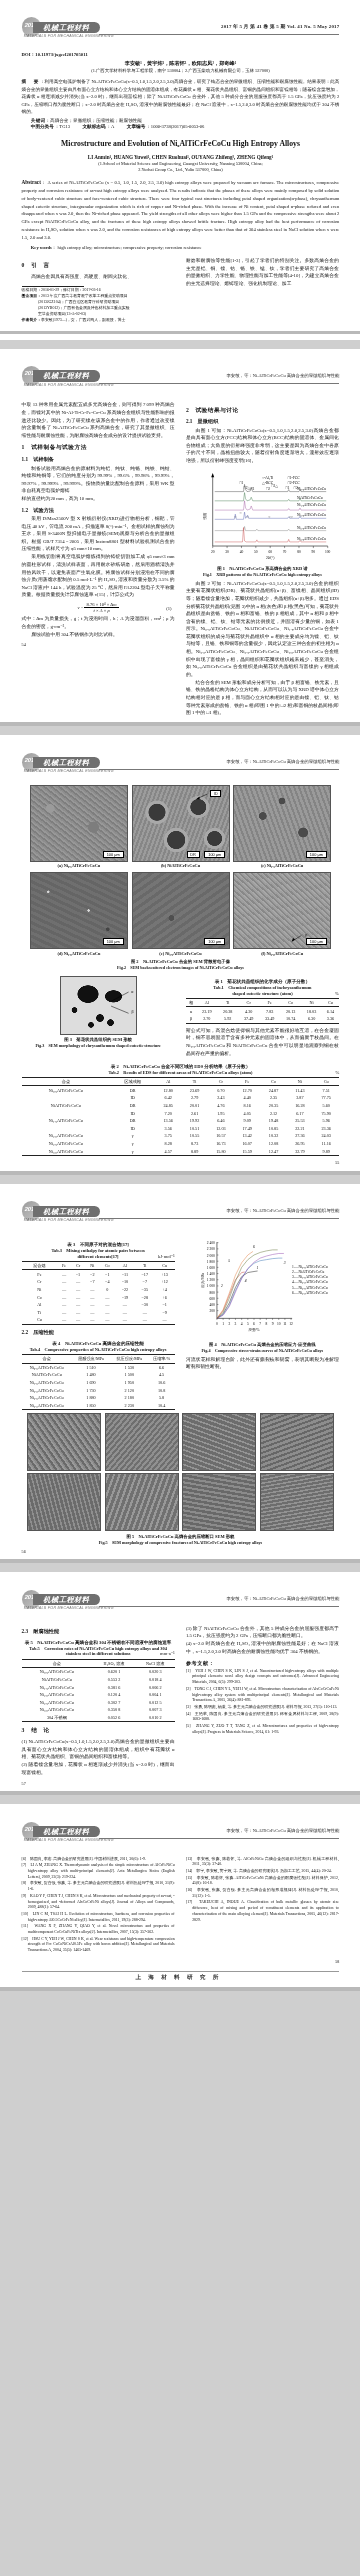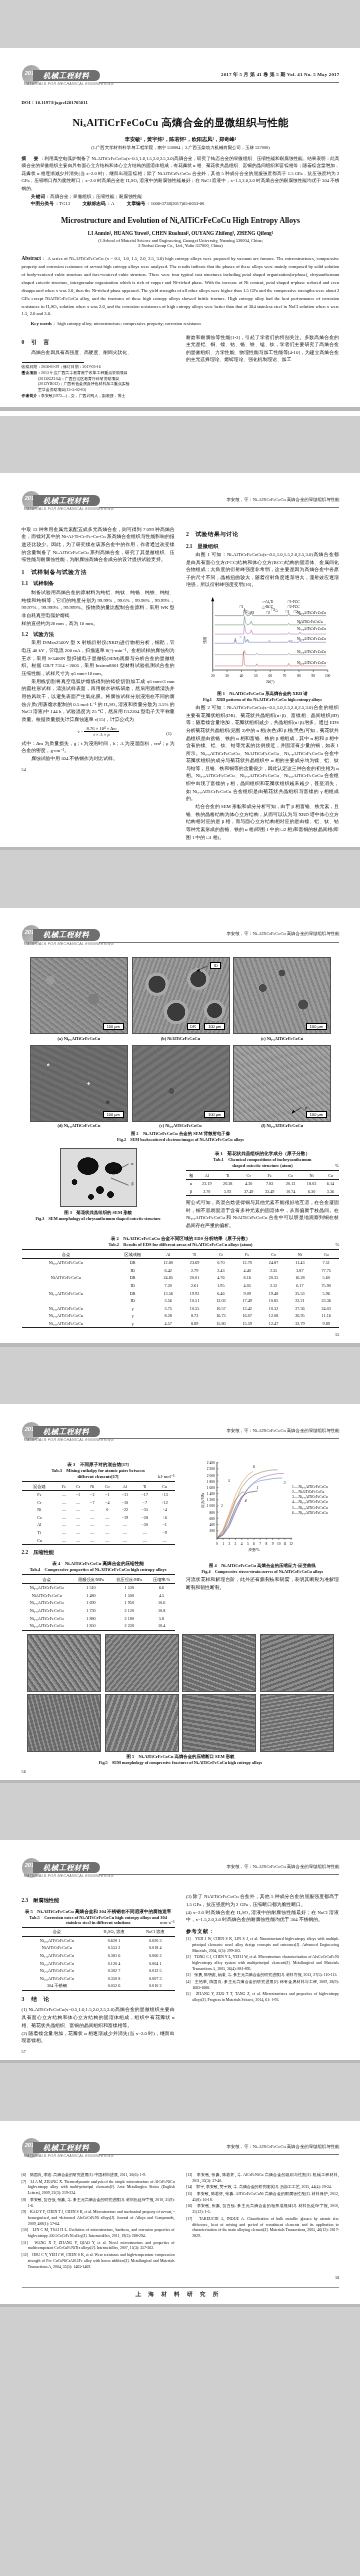--- a/index.html
+++ b/index.html
@@ -9,21 +9,20 @@
     background:#cfcfcf;
     font-family:"Liberation Serif", "DejaVu Serif", serif;
     color:#111;
   }
   .page {
     position:relative;
     width:361px;
     background:#ffffff;
     padding:0;
     overflow:hidden;
-    margin-top:48px;
   }
   .gapbar { height:9.3px; background:#cfcfcf; }
   .inner { padding:0 21.6px; }
 
   
   .masthead { position:relative; height:32px; margin:0 21.6px; }
   .logo-wrap { position:absolute; left:0; top:4.1px; width:118px; height:26px; }
   .logo-circle {
     position:absolute; left:0; top:0; width:19.6px; height:19.6px; border-radius:50%;
     background:linear-gradient(135deg,#9a9a9a,#c9c9c9);
@@ -165,21 +164,20 @@
       <div class="logo-year">2017</div>
       <div class="logo-banner">机械工程材料</div>
       <div class="logo-sub">MATERIALS FOR MECHANICAL ENGINEERING</div>
     </div>
     <div class="mast-rule"></div>
     <div class="mast-right">2017 年 5 月 第 41 卷 第 5 期    Vol. 41 No. 5 May 2017</div>
   </div>
 
   <div class="inner">
     <div class="doi">DOI：10.11973/jxgccl201705011</div>
-    <h1 class="paper-title">NiₓAlTiCrFeCoCu 高熵合金的显微组织与性能</h1>
     <div class="authors-cn">李安敏¹，黄宇炜¹，陈若怀¹，欧阳志凤²，郑奇峰¹</div>
     <div class="affil-cn">(1.广西大学材料科学与工程学院，南宁 530004；2.广西玉柴动力机械有限公司，玉林 537000)</div>
 
     <div class="abs-cn">
       <span class="lead">摘　要</span><span>：利用真空电弧炉制备了 NiₓAlTiCrFeCoCu(x=0.5,1.0,1.5,2.0,2.5,3.0)高熵合金，研究了铸态合金的显微组织、压缩性能和耐腐蚀性能。结果表明：此高熵合金的显微组织主要由具有面心立方结构和体心立方结构的固溶体组成，有花瓣状 α 相、菊花状共晶组织、富铜的晶间组织和富镍相等；随着镍含量增加，花瓣状 α 相逐渐减少并消失(当 x=2.0 时)，继而出现富镍相；除了 NiAlTiCrFeCoCu 合金外，其他 5 种成分合金的屈服强度都高于 1.5 GPa，抗压强度约为 2 GPa，压缩断口都为脆性断口；x=2.0 时高熵合金在 H₂SO₄ 溶液中的耐腐蚀性能最好；在 NaCl 溶液中，x=1.5,2.0,3.0 时高熵合金的耐腐蚀性能均优于 304 不锈钢的。</span>
     </div>
     <div class="kw-cn">
       <b>关键词</b><span>：高熵合金；显微组织；压缩性能；耐腐蚀性能</span>
     </div>
     <div class="clc">

